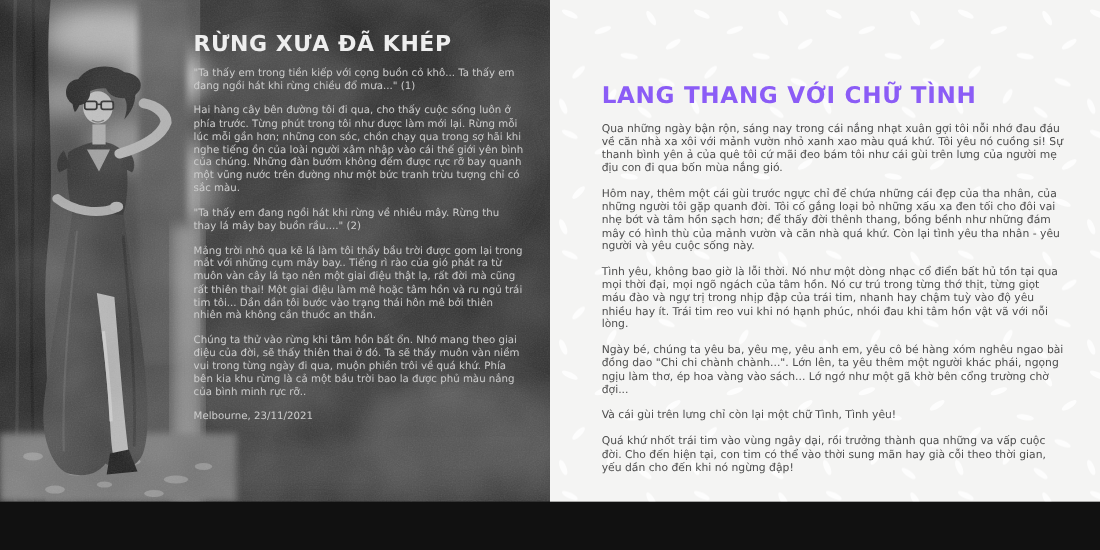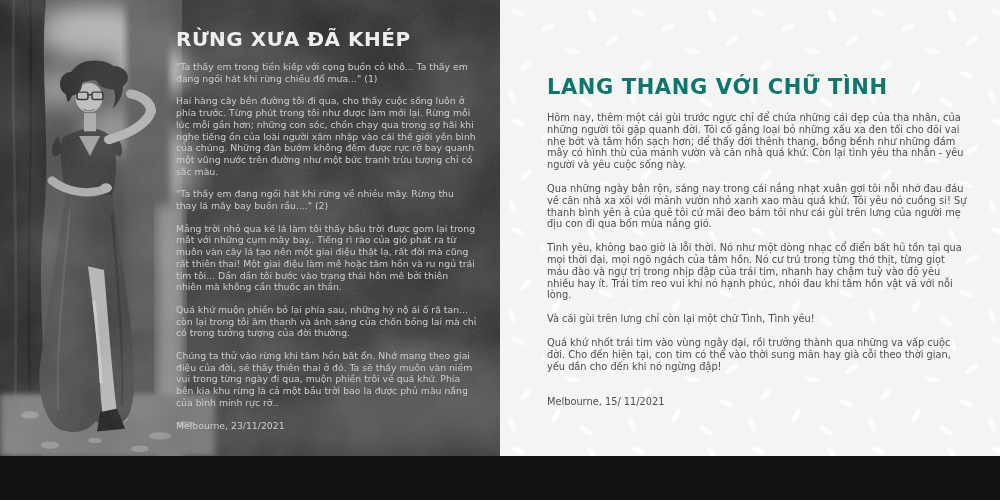--- a/index.html
+++ b/index.html
@@ -19,21 +19,21 @@
   .col-left h1{
     margin:0 0 9px 0;font-size:20px;font-weight:600;color:#eeeeee;
     letter-spacing:.5px;line-height:26px;
   }
   .col-left p{margin:0 0 11px 0;font-size:9.3px;line-height:11.7px;color:#cdcdcd;}
   .col-left p.sig{margin-bottom:0;}
 
   
   .col-right{position:absolute;left:47px;top:74px;width:421px;}
   .col-right h1{
-    margin:0 0 11px 0;font-size:21px;font-weight:600;color:#0f766e;
+    margin:0 0 11px 0;font-size:21px;font-weight:600;color:#8b5cf6;
     letter-spacing:.6px;line-height:27px;
   }
   .col-right p{margin:0 0 12px 0;font-size:9.8px;line-height:11.8px;color:#4d4d4d;}
   .col-right p.sig{margin-top:24px;}
 
   .pagenum{position:absolute;font-size:10.5px;}
   .pagenum.pn-left{left:76px;top:469px;color:#d2d2d2;margin-top:14px;}
   .pagenum.pn-right{left:436px;top:484px;color:#8a8a8a;}
 </style>
 </head>
@@ -161,21 +161,20 @@
       <rect x="0" y="0" width="500" height="500" filter="url(#cloud)"></rect>
       <rect x="0" y="0" width="500" height="500" filter="url(#grain)"></rect>
     </svg>
 
     <div class="col-left">
       <h1>RỪNG XƯA ĐÃ KHÉP</h1>
       <p>"Ta thấy em trong tiền kiếp với cọng buồn cỏ khô... Ta thấy em đang ngồi hát khi rừng chiều đổ mưa..." (1)</p>
       <p>Hai hàng cây bên đường tôi đi qua, cho thấy cuộc sống luôn ở phía trước. Từng phút trong tôi như được làm mới lại. Rừng mỗi lúc mỗi gần hơn; những con sóc, chồn chạy qua trong sợ hãi khi nghe tiếng ồn của loài người xâm nhập vào cái thế giới yên bình của chúng. Những đàn bướm không đếm được rực rỡ bay quanh một vũng nước trên đường như một bức tranh trừu tượng chỉ có sắc màu.</p>
       <p>"Ta thấy em đang ngồi hát khi rừng về nhiều mây. Rừng thu thay lá mây bay buồn rầu...." (2)</p>
       <p>Mảng trời nhỏ qua kẽ lá làm tôi thấy bầu trời được gom lại trong mắt với những cụm mây bay.. Tiếng rì rào của gió phát ra từ muôn vàn cây lá tạo nên một giai điệu thật lạ, rất đời mà cũng rất thiên thai! Một giai điệu làm mê hoặc tâm hồn và ru ngủ trái tim tôi... Dần dần tôi bước vào trạng thái hôn mê bởi thiên nhiên mà không cần thuốc an thần.</p>
-      <p>Quá khứ muộn phiền bỏ lại phía sau, những hỷ nộ ái ố rã tan... còn lại trong tôi âm thanh và ánh sáng của chốn bồng lai mà chỉ có trong tưởng tượng của đời thường.</p>
       <p>Chúng ta thử vào rừng khi tâm hồn bất ổn. Nhớ mang theo giai điệu của đời, sẽ thấy thiên thai ở đó. Ta sẽ thấy muôn vàn niềm vui trong từng ngày đi qua, muộn phiền trôi về quá khứ. Phía bên kia khu rừng là cả một bầu trời bao la được phủ màu nắng của bình minh rực rỡ..</p>
       <p class="sig">Melbourne, 23/11/2021</p>
 
     </div>
 
     <div class="pagenum pn-left">142</div>
   </section>
 
   <section class="page page-right">
 
@@ -195,23 +194,24 @@
             <ellipse cx="112" cy="44" rx="8" ry="2.8" transform="rotate(-36 112 44)"></ellipse>
           </g>
         </pattern>
       </defs>
       <rect x="0" y="0" width="500" height="500" fill="#f4f4f3"></rect>
       <rect x="0" y="0" width="500" height="500" fill="url(#petals)"></rect>
     </svg>
 
     <div class="col-right">
       <h1>LANG THANG VỚI CHỮ TÌNH</h1>
+      <p>Qua những ngày bận rộn, sáng nay trong cái nắng nhạt xuân gợi tôi nỗi nhớ đau đáu về căn nhà xa xôi với mảnh vườn nhỏ xanh xao màu quá khứ. Tôi yêu nó cuồng si! Sự thanh bình yên ả của quê tôi cứ mãi đeo bám tôi như cái gùi trên lưng của người mẹ địu con đi qua bốn mùa nắng gió.</p>
       <p>Hôm nay, thêm một cái gùi trước ngực chỉ để chứa những cái đẹp của tha nhân, của những người tôi gặp quanh đời. Tôi cố gắng loại bỏ những xấu xa đen tối cho đôi vai nhẹ bớt và tâm hồn sạch hơn; để thấy đời thênh thang, bồng bềnh như những đám mây có hình thù của mảnh vườn và căn nhà quá khứ. Còn lại tình yêu tha nhân - yêu người và yêu cuộc sống này.</p>
-      <p>Qua những ngày bận rộn, sáng nay trong cái nắng nhạt xuân gợi tôi nỗi nhớ đau đáu về căn nhà xa xôi với mảnh vườn nhỏ xanh xao màu quá khứ. Tôi yêu nó cuồng si! Sự thanh bình yên ả của quê tôi cứ mãi đeo bám tôi như cái gùi trên lưng của người mẹ địu con đi qua bốn mùa nắng gió.</p>
       <p>Tình yêu, không bao giờ là lỗi thời. Nó như một dòng nhạc cổ điển bất hủ tồn tại qua mọi thời đại, mọi ngõ ngách của tâm hồn. Nó cư trú trong từng thớ thịt, từng giọt máu đào và ngự trị trong nhịp đập của trái tim, nhanh hay chậm tuỳ vào độ yêu nhiều hay ít. Trái tim reo vui khi nó hạnh phúc, nhói đau khi tâm hồn vật vã với nỗi lòng.</p>
+      <p>Ngày bé, chúng ta yêu ba, yêu mẹ, yêu anh em, yêu cô bé hàng xóm nghêu ngao bài đồng dao "Chi chi chành chành...". Lớn lên, ta yêu thêm một người khác phái, ngọng ngịu làm thơ, ép hoa vàng vào sách... Lớ ngớ như một gã khờ bên cổng trường chờ đợi...</p>
       <p>Và cái gùi trên lưng chỉ còn lại một chữ Tình, Tình yêu!</p>
       <p>Quá khứ nhốt trái tim vào vùng ngây dại, rồi trưởng thành qua những va vấp cuộc đời. Cho đến hiện tại, con tim có thể vào thời sung mãn hay già cỗi theo thời gian, yếu dần cho đến khi nó ngừng đập!</p>
       <p class="sig">Melbourne, 15/ 11/2021</p>
     </div>
 
     <div class="pagenum pn-right">143</div>
   </section>
 
 </div>
 

